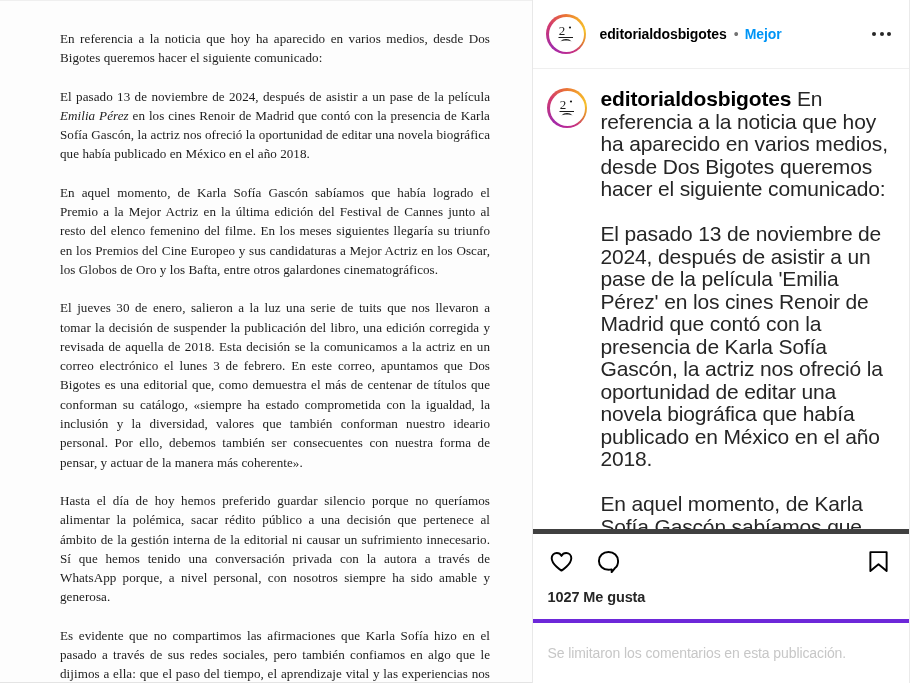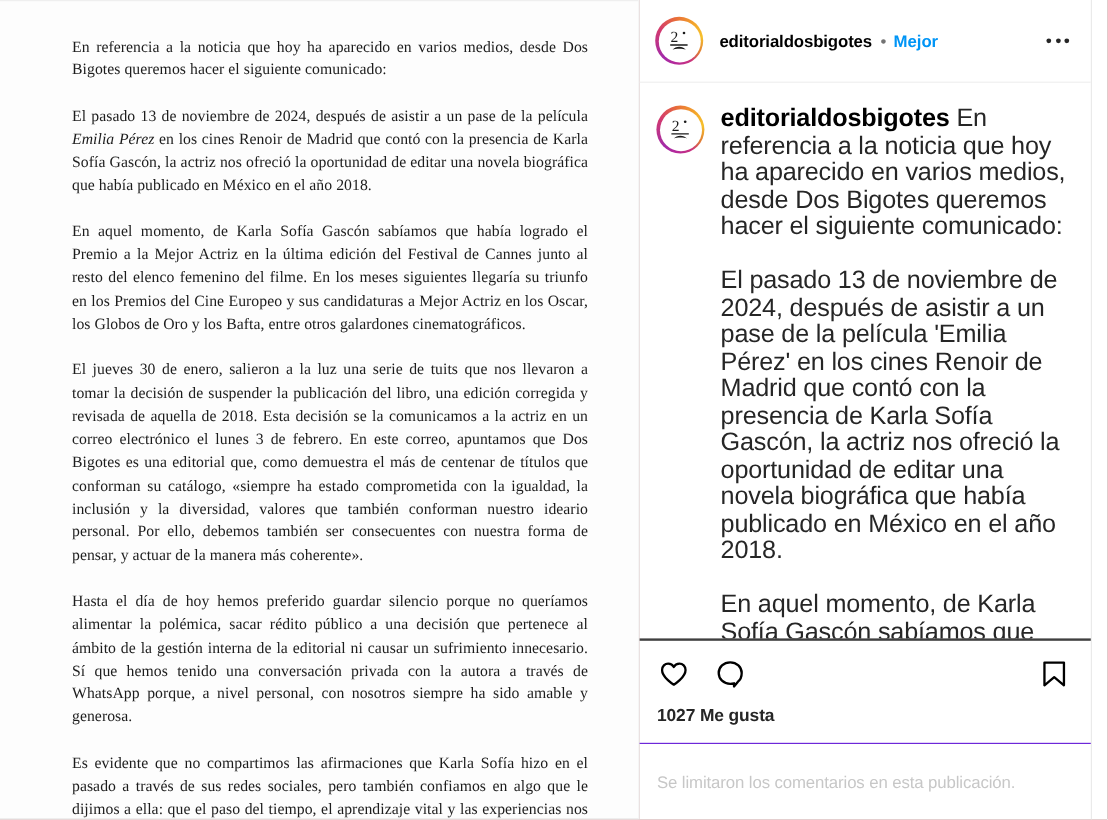--- a/index.html
+++ b/index.html
@@ -11,21 +11,21 @@
     width: 923px;
     height: 683px;
     overflow: hidden;
     font-family: "Liberation Sans", sans-serif;
     -webkit-font-smoothing: antialiased;
   }
   #page {
     position: relative;
     width: 923px;
     height: 683px;
-    background: #7f1d1d;
+    background: #14b8a6;
     display: flex;
   }
 
   
   .doc-pane {
     position: relative;
     width: 541px;
     height: 683px;
     background: #ffffff;
     box-sizing: border-box;
@@ -168,21 +168,21 @@
     margin: 0;
   }
   .ig-caption-body p + p {
     margin-top: 22.5px;
   }
 
   
   .ig-actions {
     flex: 0 0 auto;
     box-sizing: border-box;
-    border-top: 2px solid #404040;
+    border-top: 5px solid #404040;
     padding: 13px 16px 0 14px;
   }
   .ig-action-row {
     display: flex;
     align-items: center;
   }
   .ig-icon-btn {
     cursor: pointer;
     display: flex;
     align-items: center;
@@ -204,21 +204,21 @@
     font-size: 13px;
     color: #8e8e8e;
     letter-spacing: -0.05px;
   }
 
   
   .ig-footer {
     flex: 0 0 auto;
     height: 64px;
     box-sizing: border-box;
-    border-top: 1px solid #6d28d9;
+    border-top: 4px solid #6d28d9;
     display: flex;
     align-items: center;
     padding: 0 14px;
     margin-top: 14px;
   }
   .ig-footer-text {
     font-size: 14px;
     color: #c7c7c7;
     letter-spacing: -0.1px;
   }

